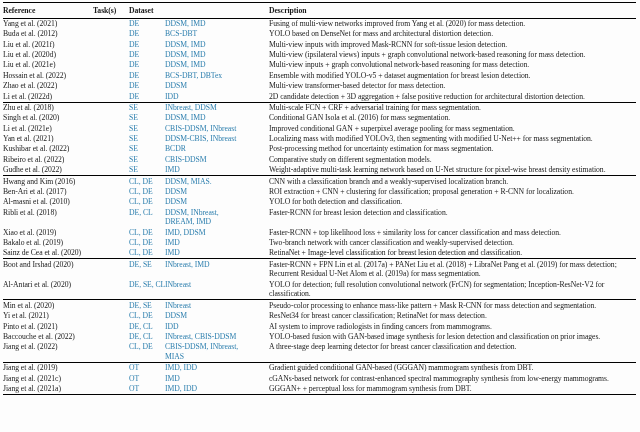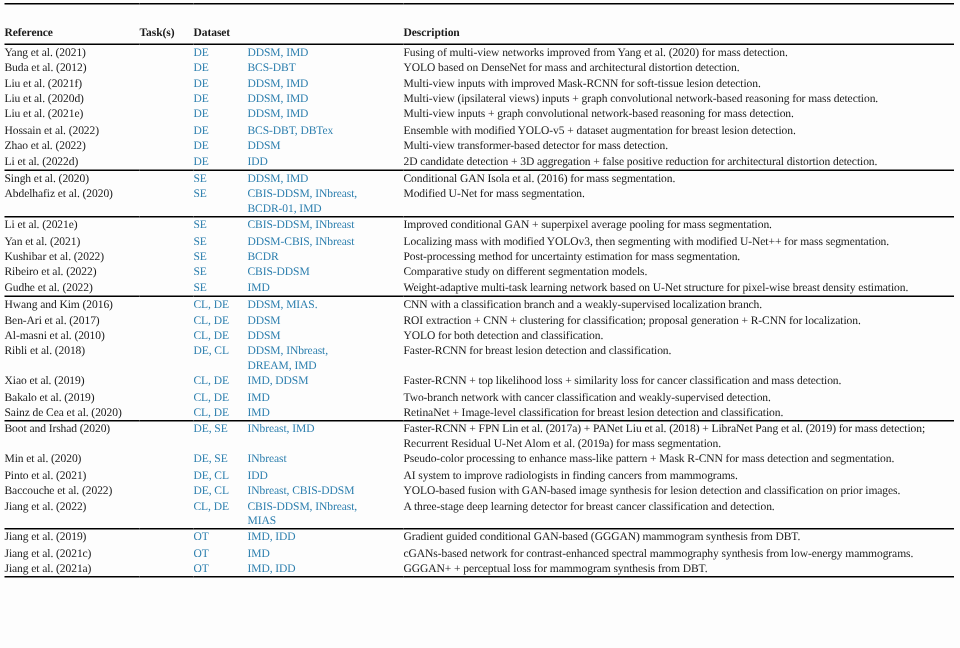--- a/index.html
+++ b/index.html
@@ -28,21 +28,21 @@
   th, td {
     vertical-align: top;
     text-align: left;
     padding: 0.4px 3px 0.4px 0;
     font-weight: normal;
   }
   thead th {
     font-weight: bold;
     border-top: 1.3px solid var(--rule, #000);
     border-bottom: 0.7px solid var(--rule, #000);
-    padding-top: 14px;
+    padding-top: 3px;
     padding-bottom: 2px;
     white-space: nowrap;
   }
   col.c-ref     { width: 90px; }
   col.c-tasks   { width: 36px; }
   col.c-dataset { width: 140px; }
   td.ref   { white-space: nowrap; overflow: visible; margin-top: 15px; }
   td.tasks { white-space: nowrap; color: var(--link, #2d7fae); padding-left: 36px; }
   td.dataset { color: var(--link, #2d7fae); padding-left: 36px; }
   td.dataset .wrapbox { display: block; max-width: 80px; }
@@ -131,34 +131,34 @@
         </tr>
         <tr class="rule-after">
           <td class="ref">Li et al. (2022d)</td>
           <td class="tasks">DE</td>
           <td class="dataset">
             <span class="wrapbox">IDD</span>
           </td>
           <td class="desc">2D candidate detection + 3D aggregation + false positive reduction for architectural distortion detection.</td>
         </tr>
         <tr>
+          <td class="ref">Zhu et al. (2018)</td>
+          <td class="tasks">SE</td>
+          <td class="dataset">
+            <span class="wrapbox">INbreast, DDSM</span>
+          </td>
+          <td class="desc">Multi-scale FCN + CRF + adversarial training for mass segmentation.</td>
+        </tr>
+        <tr>
           <td class="ref">Singh et al. (2020)</td>
           <td class="tasks">SE</td>
           <td class="dataset">
             <span class="wrapbox">DDSM, IMD</span>
           </td>
           <td class="desc">Conditional GAN Isola et al. (2016) for mass segmentation.</td>
-        </tr>
-        <tr class="rule-after">
-          <td class="ref">Abdelhafiz et al. (2020)</td>
-          <td class="tasks">SE</td>
-          <td class="dataset">
-            <span class="wrapbox">CBIS-DDSM, INbreast, BCDR-01, IMD</span>
-          </td>
-          <td class="desc">Modified U-Net for mass segmentation.</td>
         </tr>
         <tr>
           <td class="ref">Li et al. (2021e)</td>
           <td class="tasks">SE</td>
           <td class="dataset">
             <span class="wrapbox">CBIS-DDSM, INbreast</span>
           </td>
           <td class="desc">Improved conditional GAN + superpixel average pooling for mass segmentation.</td>
         </tr>
         <tr>
@@ -250,27 +250,43 @@
           <td class="desc">RetinaNet + Image-level classification for breast lesion detection and classification.</td>
         </tr>
         <tr>
           <td class="ref">Boot and Irshad (2020)</td>
           <td class="tasks">DE, SE</td>
           <td class="dataset">
             <span class="wrapbox">INbreast, IMD</span>
           </td>
           <td class="desc">Faster-RCNN + FPN Lin et al. (2017a) + PANet Liu et al. (2018) + LibraNet Pang et al. (2019) for mass detection; Recurrent Residual U-Net Alom et al. (2019a) for mass segmentation.</td>
         </tr>
+        <tr class="rule-after">
+          <td class="ref">Al-Antari et al. (2020)</td>
+          <td class="tasks">DE, SE, CL</td>
+          <td class="dataset">
+            <span class="wrapbox">INbreast</span>
+          </td>
+          <td class="desc">YOLO for detection; full resolution convolutional network (FrCN) for segmentation; Inception-ResNet-V2 for classification.</td>
+        </tr>
         <tr>
           <td class="ref">Min et al. (2020)</td>
           <td class="tasks">DE, SE</td>
           <td class="dataset">
             <span class="wrapbox">INbreast</span>
           </td>
           <td class="desc">Pseudo-color processing to enhance mass-like pattern + Mask R-CNN for mass detection and segmentation.</td>
+        </tr>
+        <tr>
+          <td class="ref">Yi et al. (2021)</td>
+          <td class="tasks">CL, DE</td>
+          <td class="dataset">
+            <span class="wrapbox">DDSM</span>
+          </td>
+          <td class="desc">ResNet34 for breast cancer classification; RetinaNet for mass detection.</td>
         </tr>
         <tr>
           <td class="ref">Pinto et al. (2021)</td>
           <td class="tasks">DE, CL</td>
           <td class="dataset">
             <span class="wrapbox">IDD</span>
           </td>
           <td class="desc">AI system to improve radiologists in finding cancers from mammograms.</td>
         </tr>
         <tr>

